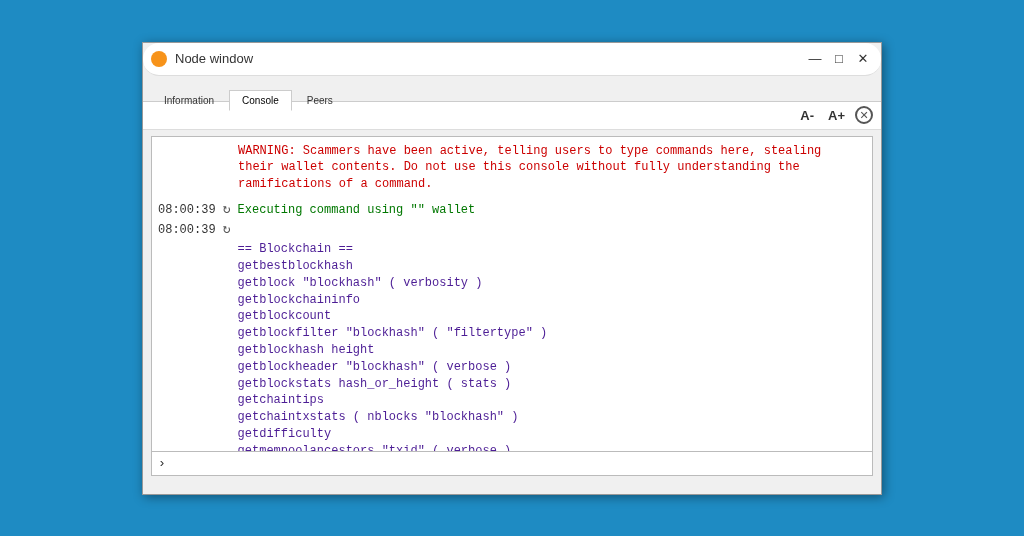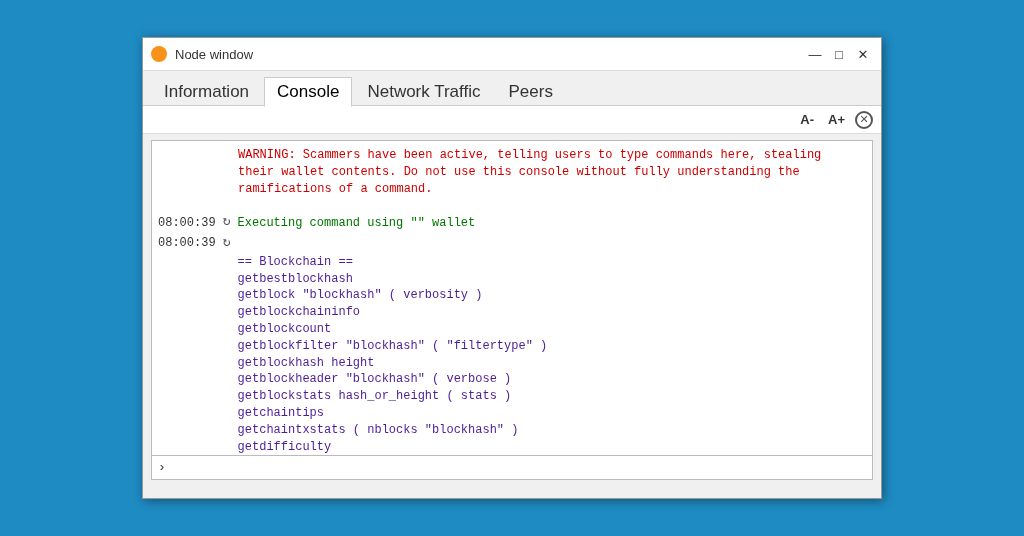--- a/index.html
+++ b/index.html
@@ -21,20 +21,21 @@
       box-shadow: 2px 2px 10px rgba(0,0,0,0.4);
     }
 
     .title-bar {
       background: #ffffff;
       display: flex;
       align-items: center;
       padding: 6px 8px;
       border-bottom: 1px solid #ddd;
       user-select: none;
+      border-radius: 16px;
     }
 
     .title-bar-icon {
       width: 16px;
       height: 16px;
       background: #f7931a;
       border-radius: 50%;
       margin-right: 8px;
       flex-shrink: 0;
     }
@@ -66,28 +67,28 @@
     .tab-bar {
       background: #f0f0f0;
       display: flex;
       border-bottom: 1px solid #ccc;
       padding: 4px 8px 0 8px;
       gap: 2px;
     }
 
     .tab {
       padding: 4px 12px;
-      font-size: 17px;
+      font-size: 10px;
       color: #333;
       cursor: pointer;
       border: 1px solid transparent;
       border-bottom: none;
       background: transparent;
       position: relative;
-      top: 2px;
+      top: 10px;
     }
 
     .tab.active {
       background: #fff;
       border: 1px solid #ccc;
       border-bottom: 1px solid #fff;
       color: #000;
       text-align: center;
     }
 
@@ -150,21 +151,21 @@
     .console-output::-webkit-scrollbar-track {
       background: #f0f0f0;
     }
     .console-output::-webkit-scrollbar-thumb {
       background: #b0b0b0;
     }
 
     .warning-block {
       color: #cc0000;
       margin-left: 80px;
-      margin-bottom: 16px;
+      margin-bottom: 8px;
       line-height: 1.4;
       white-space: pre-wrap;
     }
 
     .log-line {
       display: flex;
       align-items: flex-end;
       margin-bottom: 2px;
       line-height: 1.4;
     }
@@ -234,23 +235,20 @@
       <button class="title-bar-btn">✕</button>
     </div>
   </div>
 
   <div class="tab-bar">
     <div class="tab">
       <span>Information</span>
     </div>
     <div class="tab active">
       <span>Console</span>
-    </div>
-    <div class="tab">
-      <span>Network Traffic</span>
     </div>
     <div class="tab">
       <span>Peers</span>
     </div>
   </div>
 
   <div class="toolbar">
     <button class="font-btn">A-</button>
     <button class="font-btn">A+</button>
     <div class="close-circle">✕</div>

